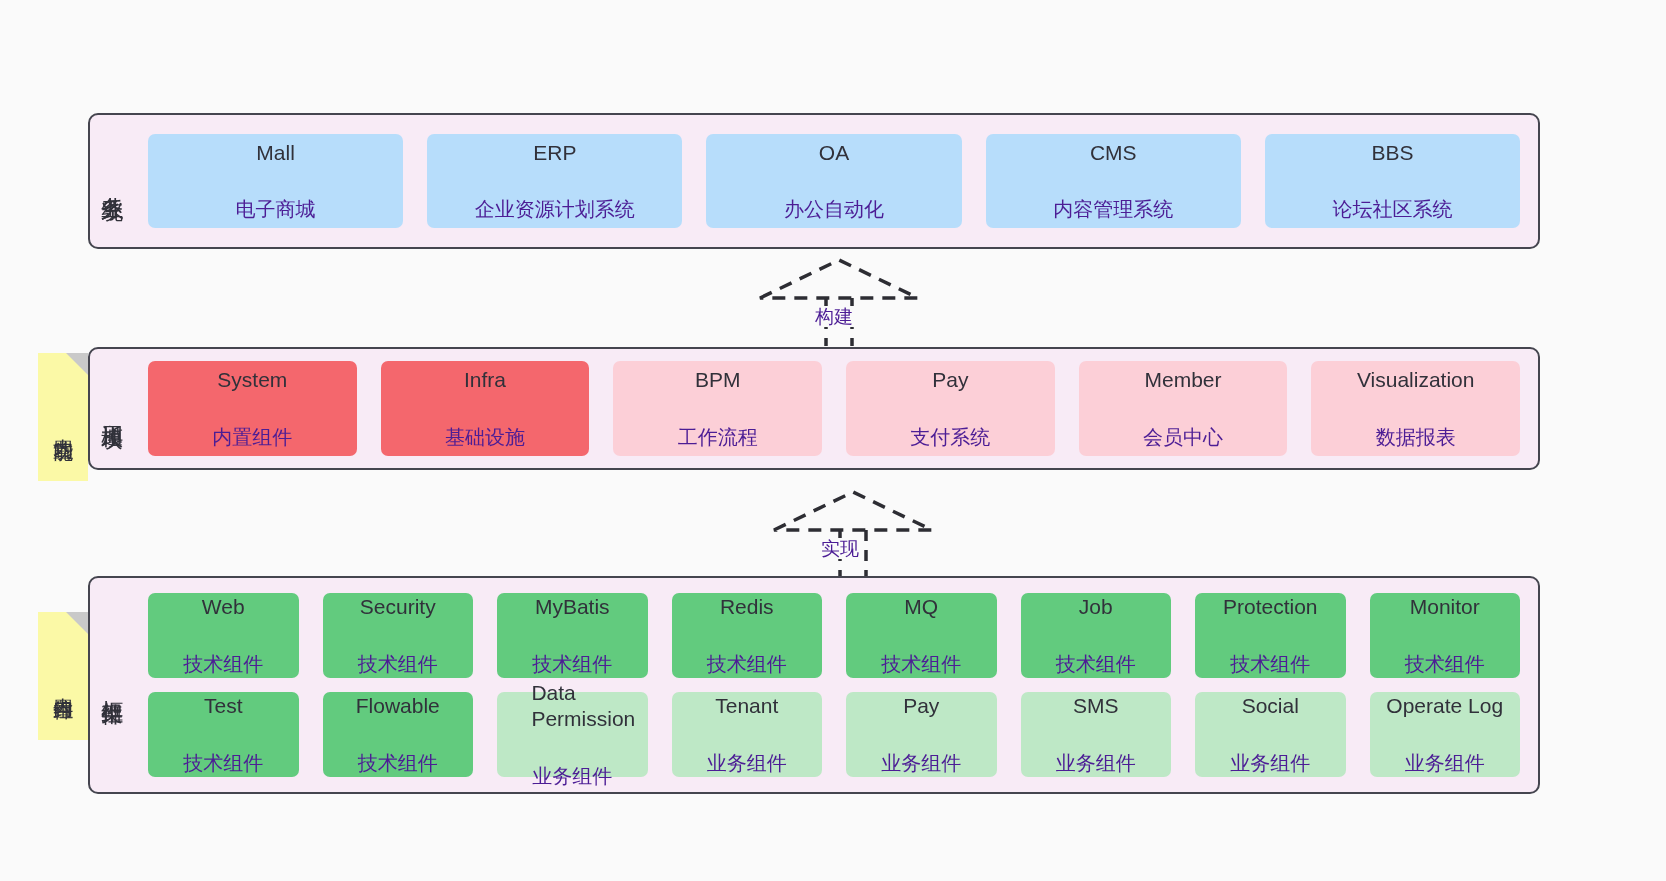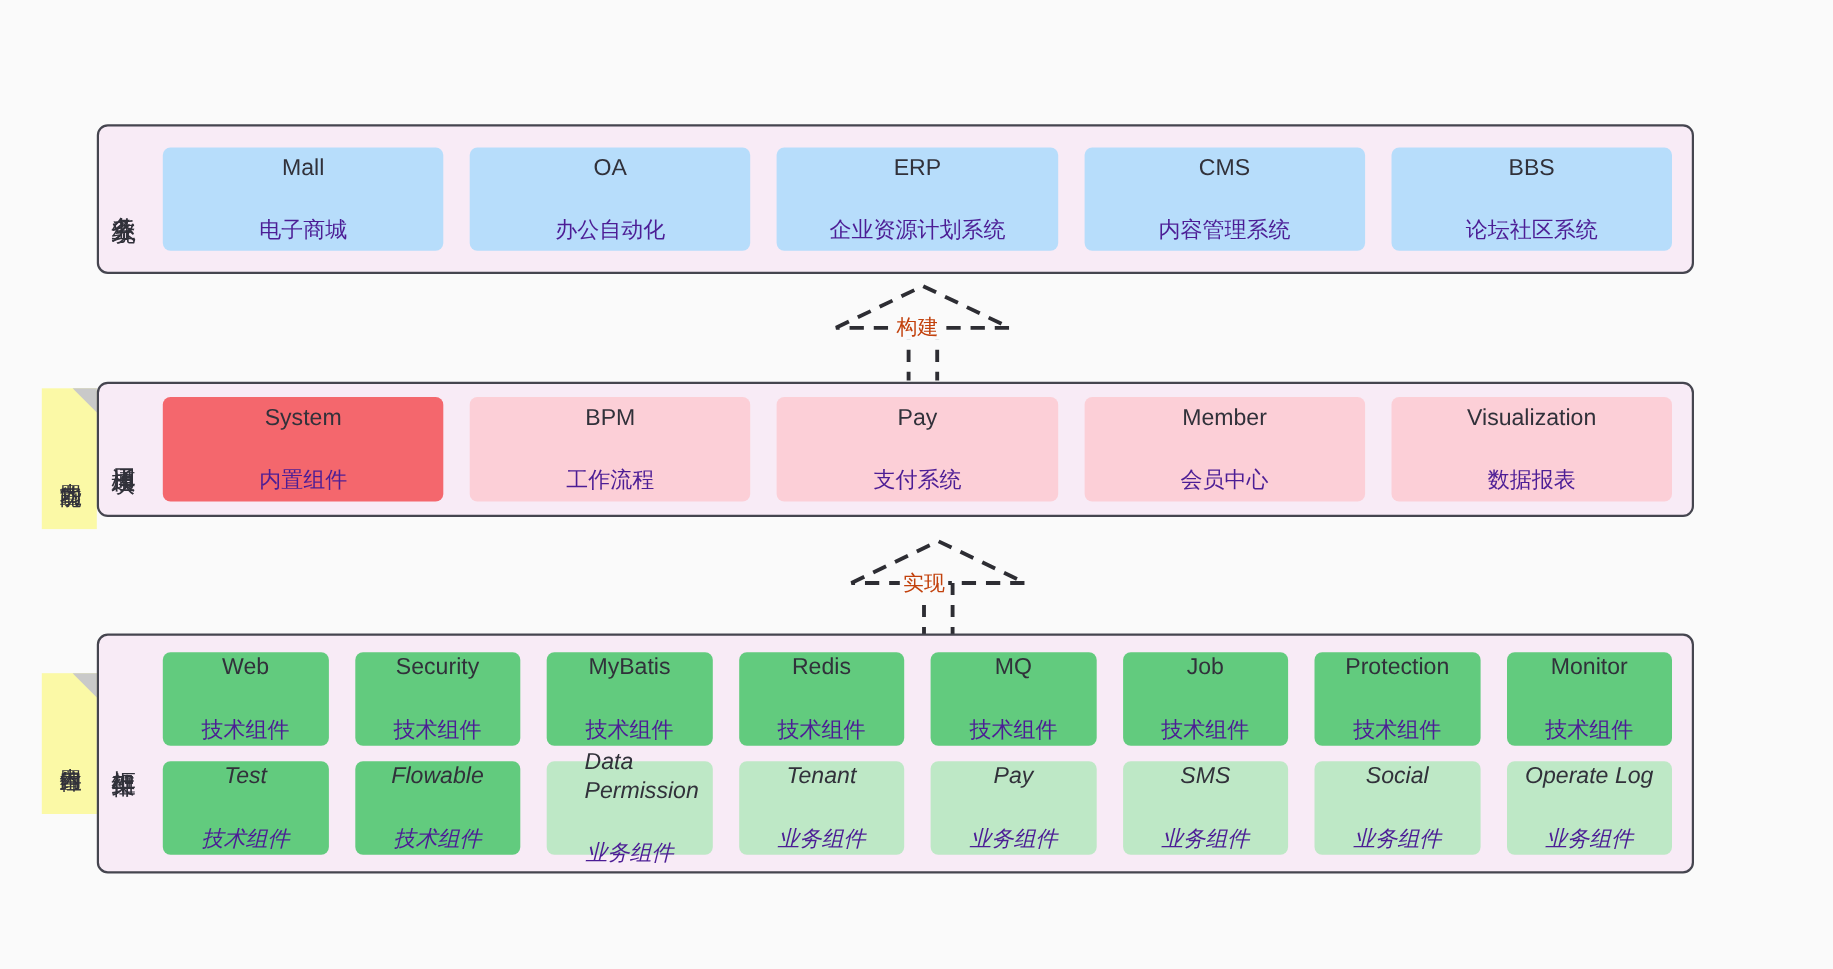--- a/index.html
+++ b/index.html
@@ -126,46 +126,47 @@
 
   
   .arrow {
     position: absolute;
   }
   .arrow svg { display: block; overflow: visible; }
   .arrow-label {
     position: absolute;
     font-size: 19px;
     line-height: 1;
-    color: #c2410c;
+    color: #4c1d95;
     background: #fafafa;
     padding: 1px 3px;
     white-space: nowrap;
+    margin-top: 18px;
   }
 </style>
 </head>
 <body>
 
 <div id="canvas">
 
   <div class="layer" id="layer-0" style="left:88px; top:113px; width:1452px; height:136px;">
     <div class="layer-title">业务系统</div>
     <div class="layer-body">
       <div class="row">
         <div class="card c-blue">
           <div class="en">Mall</div>
           <div class="cn">电子商城</div>
         </div>
         <div class="card c-blue">
+          <div class="en">ERP</div>
+          <div class="cn">企业资源计划系统</div>
+        </div>
+        <div class="card c-blue">
           <div class="en">OA</div>
           <div class="cn">办公自动化</div>
-        </div>
-        <div class="card c-blue">
-          <div class="en">ERP</div>
-          <div class="cn">企业资源计划系统</div>
         </div>
         <div class="card c-blue">
           <div class="en">CMS</div>
           <div class="cn">内容管理系统</div>
         </div>
         <div class="card c-blue">
           <div class="en">BBS</div>
           <div class="cn">论坛社区系统</div>
         </div>
       </div>
@@ -186,20 +187,24 @@
   </div>
 
   <div class="layer" id="layer-1" style="left:88px; top:347px; width:1452px; height:123px;">
     <div class="layer-title">通用模块</div>
     <div class="layer-body">
       <div class="row">
         <div class="card c-red">
           <div class="en">System</div>
           <div class="cn">内置组件</div>
         </div>
+        <div class="card c-red">
+          <div class="en">Infra</div>
+          <div class="cn">基础设施</div>
+        </div>
         <div class="card c-pink">
           <div class="en">BPM</div>
           <div class="cn">工作流程</div>
         </div>
         <div class="card c-pink">
           <div class="en">Pay</div>
           <div class="cn">支付系统</div>
         </div>
         <div class="card c-pink">
           <div class="en">Member</div>
@@ -258,21 +263,21 @@
         <div class="card c-green">
           <div class="en">Protection</div>
           <div class="cn">技术组件</div>
         </div>
         <div class="card c-green">
           <div class="en">Monitor</div>
           <div class="cn">技术组件</div>
         </div>
       </div>
 
-      <div class="row" style="height:85px;font-style:italic;">
+      <div class="row" style="height:85px;">
         <div class="card c-green">
           <div class="en">Test</div>
           <div class="cn">技术组件</div>
         </div>
         <div class="card c-green">
           <div class="en">Flowable</div>
           <div class="cn">技术组件</div>
         </div>
         <div class="card c-lightgreen">
           <div class="en" style="max-width:7ch;">Data Permission</div>

